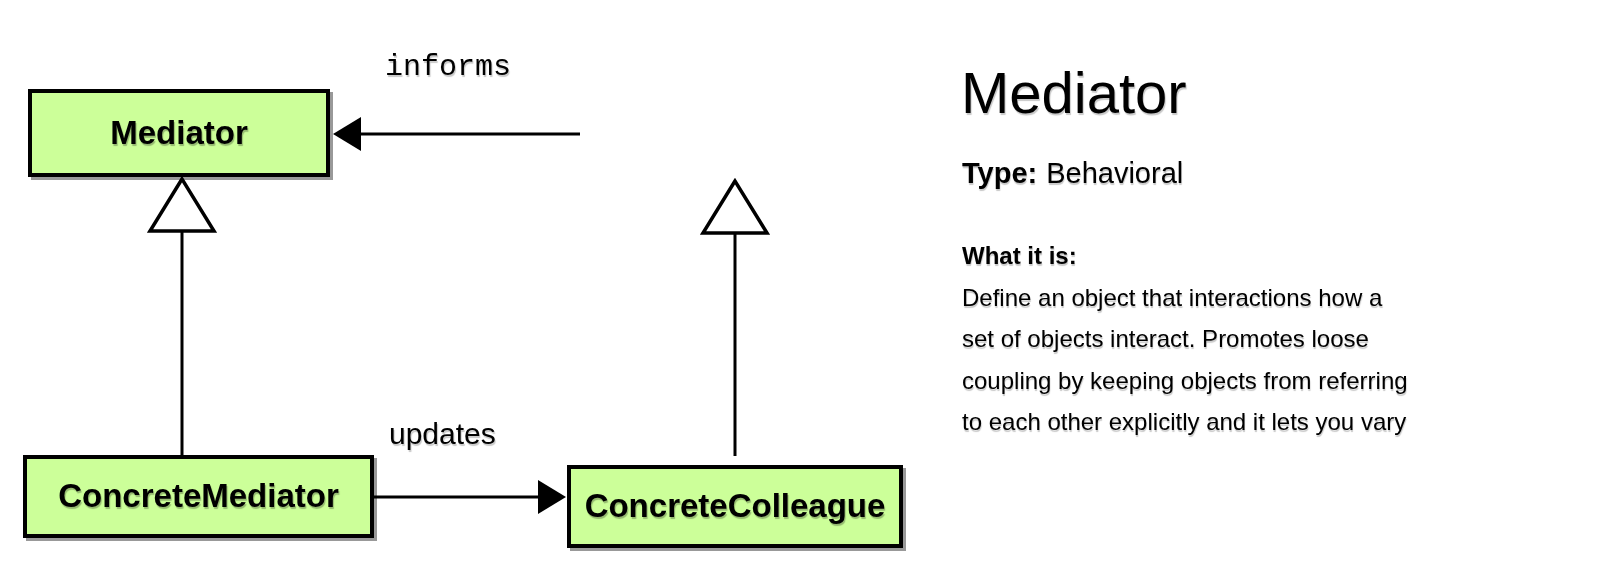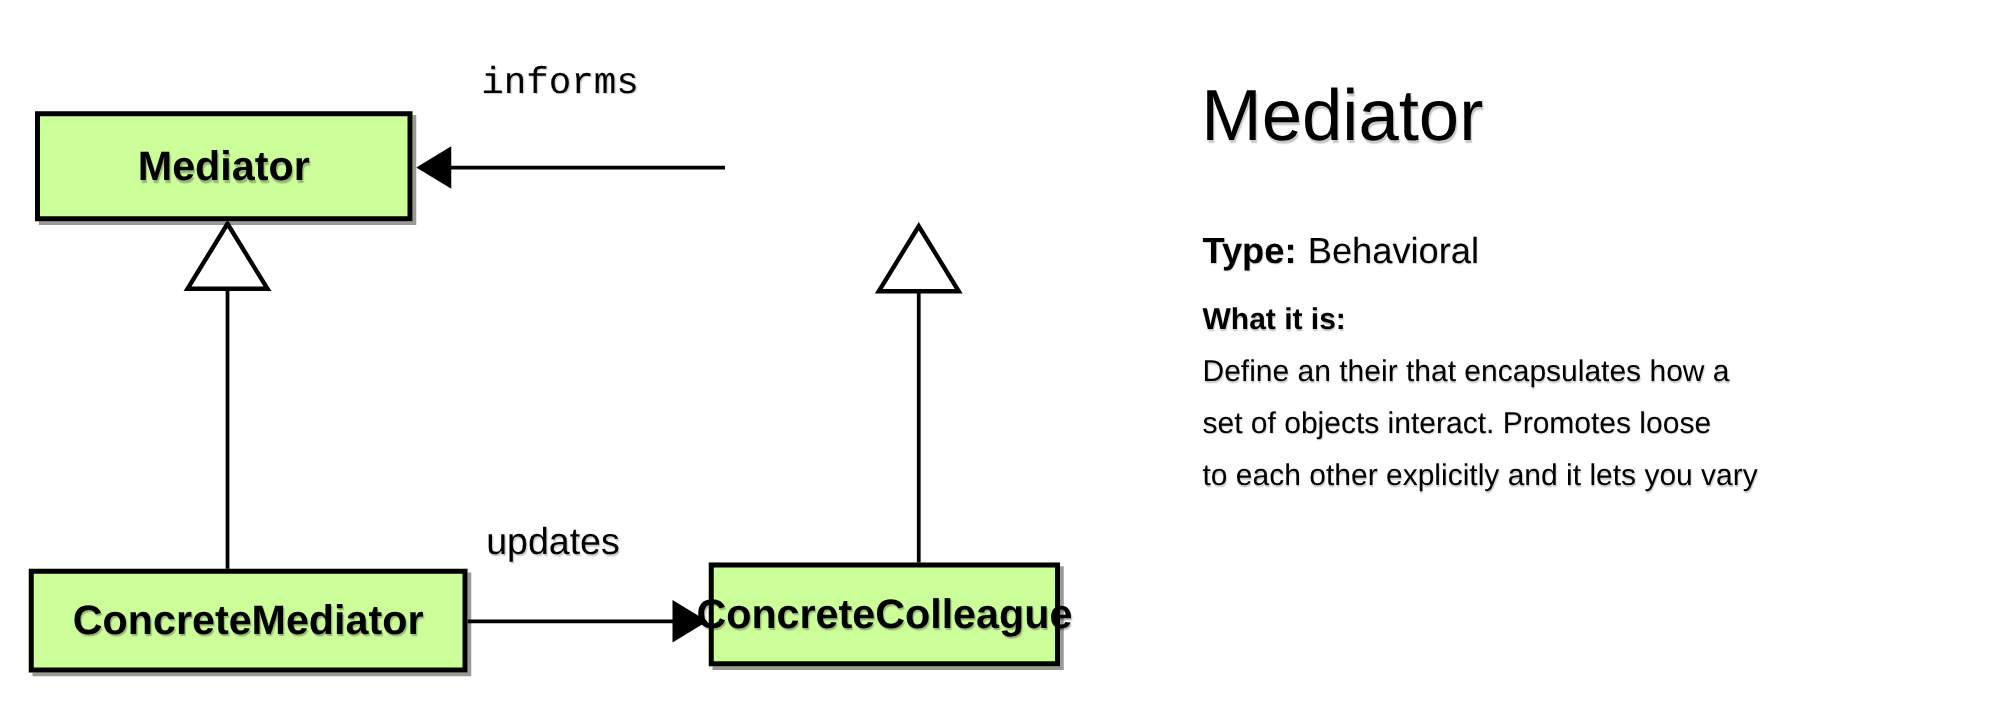--- a/index.html
+++ b/index.html
@@ -35,21 +35,21 @@
     font-weight: bold;
     font-size: 33px;
     line-height: 1.12;
     box-shadow: 3px 3px 0 rgba(0,0,0,0.40);
     text-shadow: 1px 2px 1px rgba(0,0,0,0.28);
     text-align: center;
   }
   .box-mediator          { left: 28px;  top: 89px;  width: 302px; height: 88px; }
   .box-colleague         { left: 578px; top: 85px;  width: 307px; height: 95px; }
   .box-concrete-mediator { left: 23px;  top: 455px; width: 351px; height: 83px; }
-  .box-concrete-colleague{ left: 567px; top: 450px; width: 281px; height: 83px; justify-content: center; }
+  .box-concrete-colleague{ left: 567px; top: 465px; width: 336px; height: 83px; justify-content: center; }
   .stereotype { font-weight: normal; font-size: 32px; }
   .edge-label {
     position: absolute;
     font-size: 30px;
     text-shadow: 1px 1.5px 1px rgba(0,0,0,0.22);
   }
   .label-informs { left: 385px; top: 50px; font-family: Liberation Mono, monospace; }
   .label-updates { left: 389px; top: 417px; text-align: right; }
   .panel-title {
     position: absolute;
@@ -57,21 +57,20 @@
     top: 59px;
     font-size: 58px;
     text-shadow: 1px 2px 1px rgba(0,0,0,0.22);
   }
   .panel-type {
     position: absolute;
     left: 962px;
     top: 157px;
     font-size: 29px;
     text-shadow: 0.5px 1.5px 1px rgba(0,0,0,0.22);
-    margin-top: 28px;
   }
   .panel-type .val { margin-left: 9px; }
   .b { font-weight: bold; }
   .panel-what {
     position: absolute;
     left: 962px;
     top: 235px;
     font-size: 24px;
     line-height: 41.5px;
     white-space: nowrap;
@@ -115,18 +114,19 @@
   <div class="edge-label label-updates">updates</div>
 
   <div class="panel-title">Mediator</div>
 
   <div class="panel-type">
     <span class="b">Type:</span><span class="val">Behavioral</span>
   </div>
 
   <div class="panel-what">
     <div class="b">What it is:</div>
-    <div>Define an their that encapsulates how a</div>
+    <div>Define an object that interactions how a</div>
     <div>set of objects interact. Promotes loose</div>
+    <div>coupling by keeping objects from referring</div>
     <div>to each other explicitly and it lets you vary</div>
   </div>
 
 </div>
 
 </body></html>

